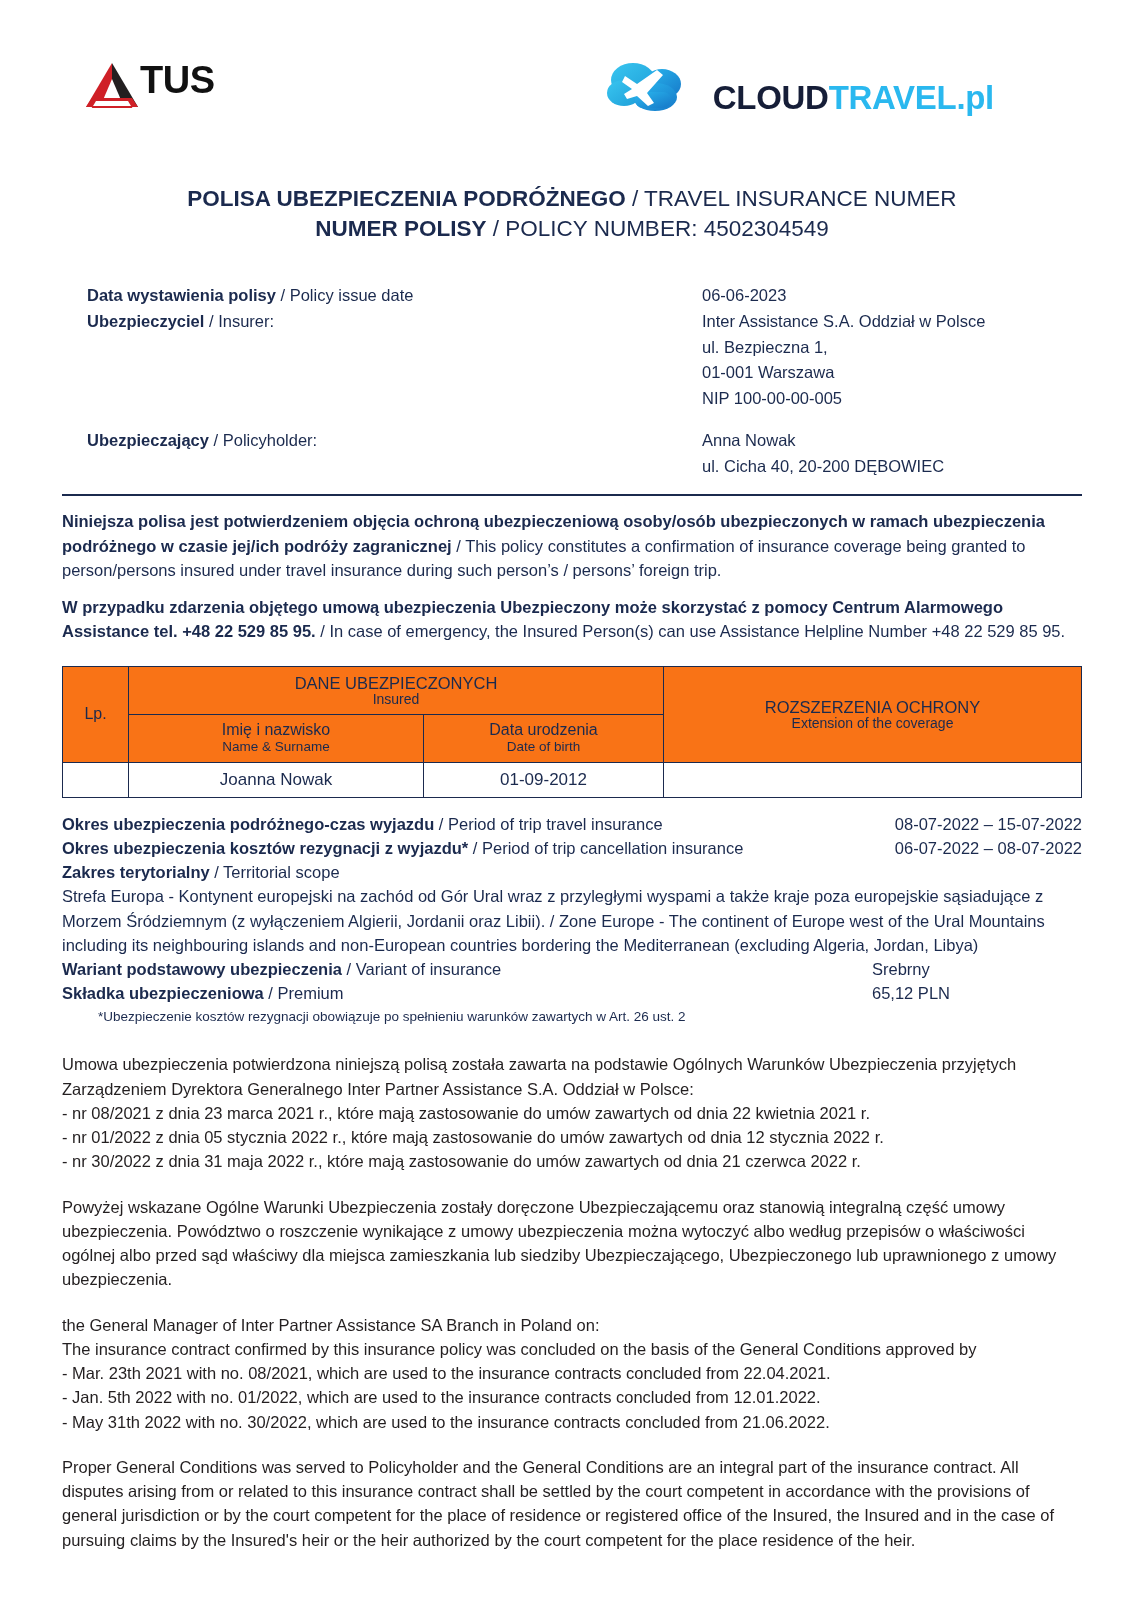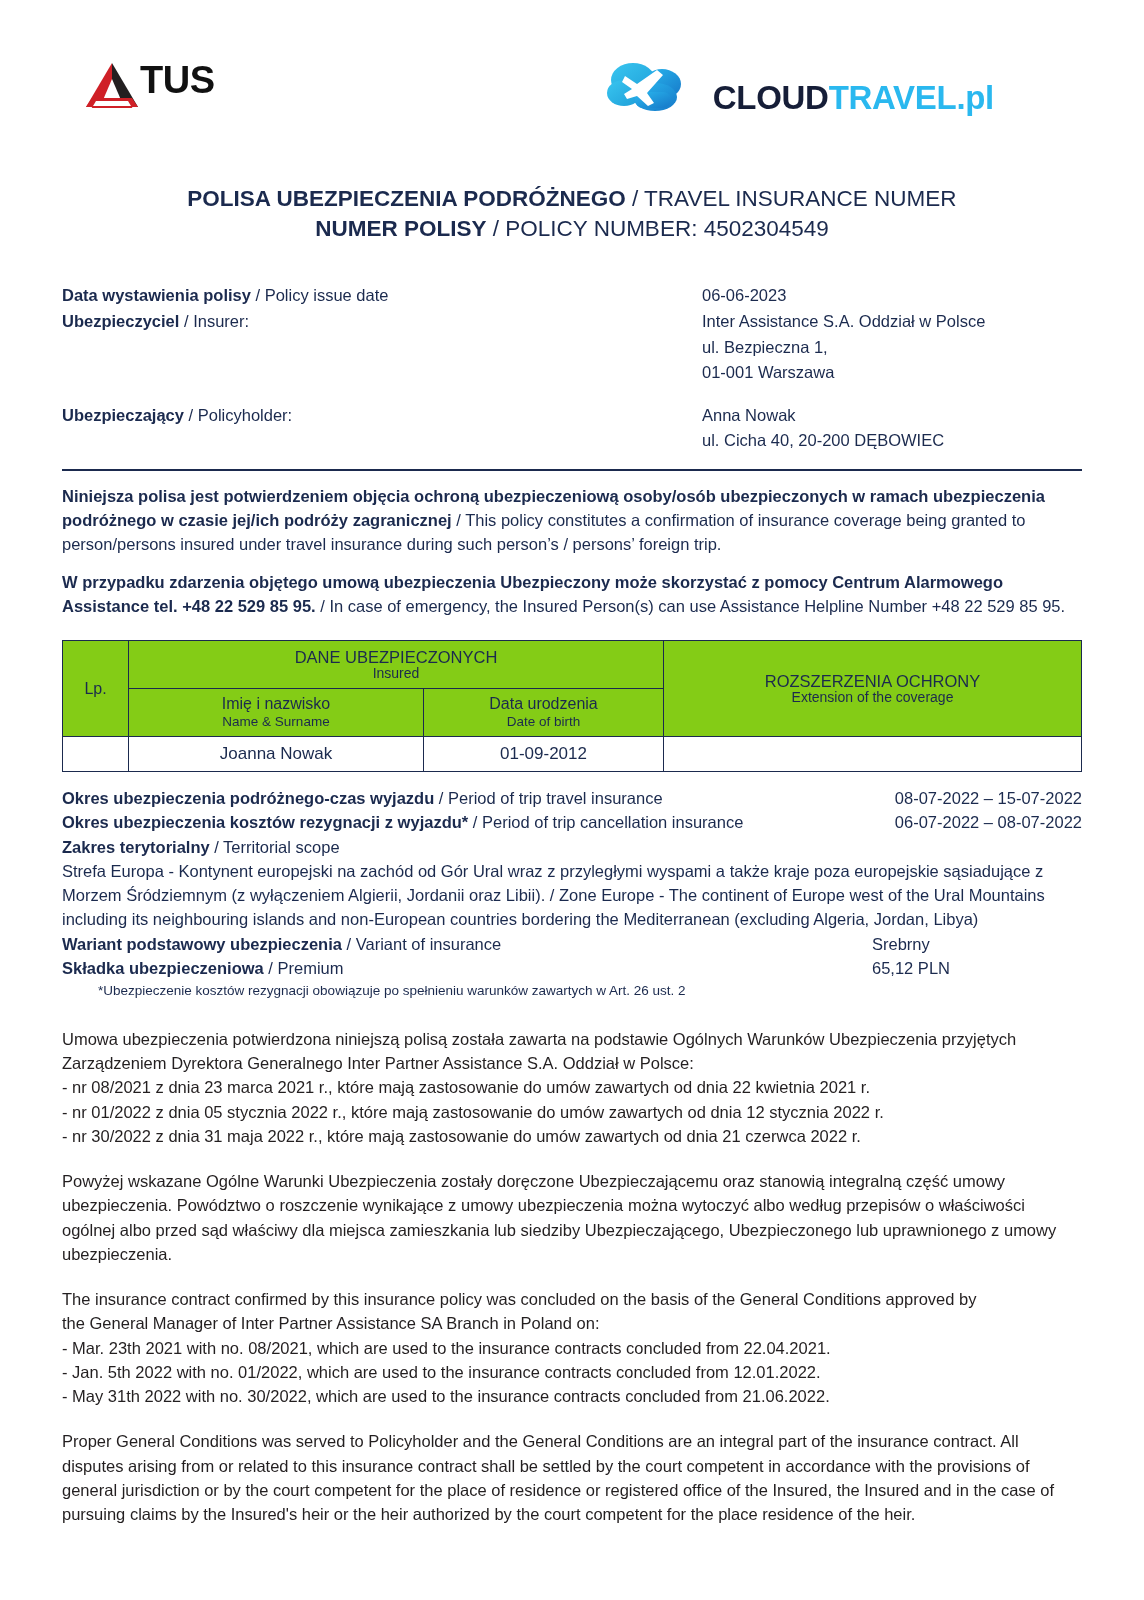--- a/index.html
+++ b/index.html
@@ -33,42 +33,42 @@
   
   .title-block { text-align: center; margin-top: 34px; line-height: 1.32; }
   .title-line { font-size: 22.5px; color: #1b2a4e; white-space: nowrap; }
   .title-line b { font-weight: bold; }
   .title-line span.light { font-weight: normal; }
 
   
   .info { margin-top: 40px; position: relative; font-size: 16.5px; line-height: 1.55; }
   .info-row { display: flex; }
   .info-label { width: 640px; flex: 0 0 640px; }
-  .info-label b { font-weight: bold; }
+  .info-label b { font-weight: bold; margin-left: 25px; }
   .info-value { flex: 1; }
   .blk-gap { height: 17px; }
 
   hr.rule {
     border: none; border-top: 2.2px solid #1b2a4e;
     margin: 15px 0 0 0;
   }
 
   .para { font-size: 16.5px; line-height: 1.47; margin-top: 13px; }
   .para b { font-weight: bold; }
 
   
   table.insured {
     width: 100%; border-collapse: collapse; margin-top: 22px;
     font-size: 16px; color: #1b2a4e;
   }
   table.insured td, table.insured th {
     border: 1.6px solid #1b2a4e; text-align: center; vertical-align: middle;
     font-weight: normal;
   }
-  table.insured thead td, table.insured thead th { background: #84cc16; }
+  table.insured thead td, table.insured thead th { background: #f97316; }
   .c-lp { width: 66px; }
   .c-name { width: 295px; }
   .c-dob { width: 240px; }
   .hdr-main { font-size: 16.5px; line-height: 1.12; padding: 7px 4px 6px; }
   .hdr-sub { font-size: 14px; }
   .hdr-col { padding: 6px 4px 7px; line-height: 1.15; }
   .hdr-col .pl { font-size: 16px; }
   .hdr-col .en { font-size: 13.5px; }
   .row-cell { height: 35px; font-size: 17px; }
 
@@ -146,20 +146,21 @@
       <div class="info-label"><b>Data wystawienia polisy</b><span> / Policy issue date</span></div>
       <div class="info-value">06-06-2023</div>
     </div>
 
     <div class="info-row">
       <div class="info-label"><b>Ubezpieczyciel</b><span> / Insurer:</span></div>
       <div class="info-value">
         <div>Inter Assistance S.A. Oddział w Polsce</div>
         <div>ul. Bezpieczna 1,</div>
         <div>01-001 Warszawa</div>
+        <div>NIP 100-00-00-005</div>
       </div>
     </div>
 
     <div class="blk-gap"></div>
 
     <div class="info-row">
       <div class="info-label"><b>Ubezpieczający</b><span> / Policyholder:</span></div>
       <div class="info-value">
         <div>Anna Nowak</div>
         <div>ul. Cicha 40, 20-200 DĘBOWIEC</div>
@@ -242,22 +243,22 @@
       <span class="ln">Umowa ubezpieczenia potwierdzona niniejszą polisą została zawarta na podstawie Ogólnych Warunków Ubezpieczenia przyjętych</span>
       <span class="ln">Zarządzeniem Dyrektora Generalnego Inter Partner Assistance S.A. Oddział w Polsce:</span>
       <span class="ln">- nr 08/2021 z dnia 23 marca 2021 r., które mają zastosowanie do umów zawartych od dnia 22 kwietnia 2021 r.</span>
       <span class="ln">- nr 01/2022 z dnia 05 stycznia 2022 r., które mają zastosowanie do umów zawartych od dnia 12 stycznia 2022 r.</span>
       <span class="ln">- nr 30/2022 z dnia 31 maja 2022 r., które mają zastosowanie do umów zawartych od dnia 21 czerwca 2022 r.</span>
     </p>
 
     <p>Powyżej wskazane Ogólne Warunki Ubezpieczenia zostały doręczone Ubezpieczającemu oraz stanowią integralną część umowy ubezpieczenia. Powództwo o roszczenie wynikające z umowy ubezpieczenia można wytoczyć albo według przepisów o właściwości ogólnej albo przed sąd właściwy dla miejsca zamieszkania lub siedziby Ubezpieczającego, Ubezpieczonego lub uprawnionego z umowy ubezpieczenia.</p>
 
     <p>
+      <span class="ln">the General Manager of Inter Partner Assistance SA Branch in Poland on:</span>
       <span class="ln">The insurance contract confirmed by this insurance policy was concluded on the basis of the General Conditions approved by</span>
-      <span class="ln">the General Manager of Inter Partner Assistance SA Branch in Poland on:</span>
       <span class="ln">- Mar. 23th 2021 with no. 08/2021, which are used to the insurance contracts concluded from 22.04.2021.</span>
       <span class="ln">- Jan. 5th 2022 with no. 01/2022, which are used to the insurance contracts concluded from 12.01.2022.</span>
       <span class="ln">- May 31th 2022 with no. 30/2022, which are used to the insurance contracts concluded from 21.06.2022.</span>
     </p>
 
     <p>Proper General Conditions was served to Policyholder and the General Conditions are an integral part of the insurance contract. All disputes arising from or related to this insurance contract shall be settled by the court competent in accordance with the provisions of general jurisdiction or by the court competent for the place of residence or registered office of the Insured, the Insured and in the case of pursuing claims by the Insured's heir or the heir authorized by the court competent for the place residence of the heir.</p>
   </div>
 
 </div>
 

